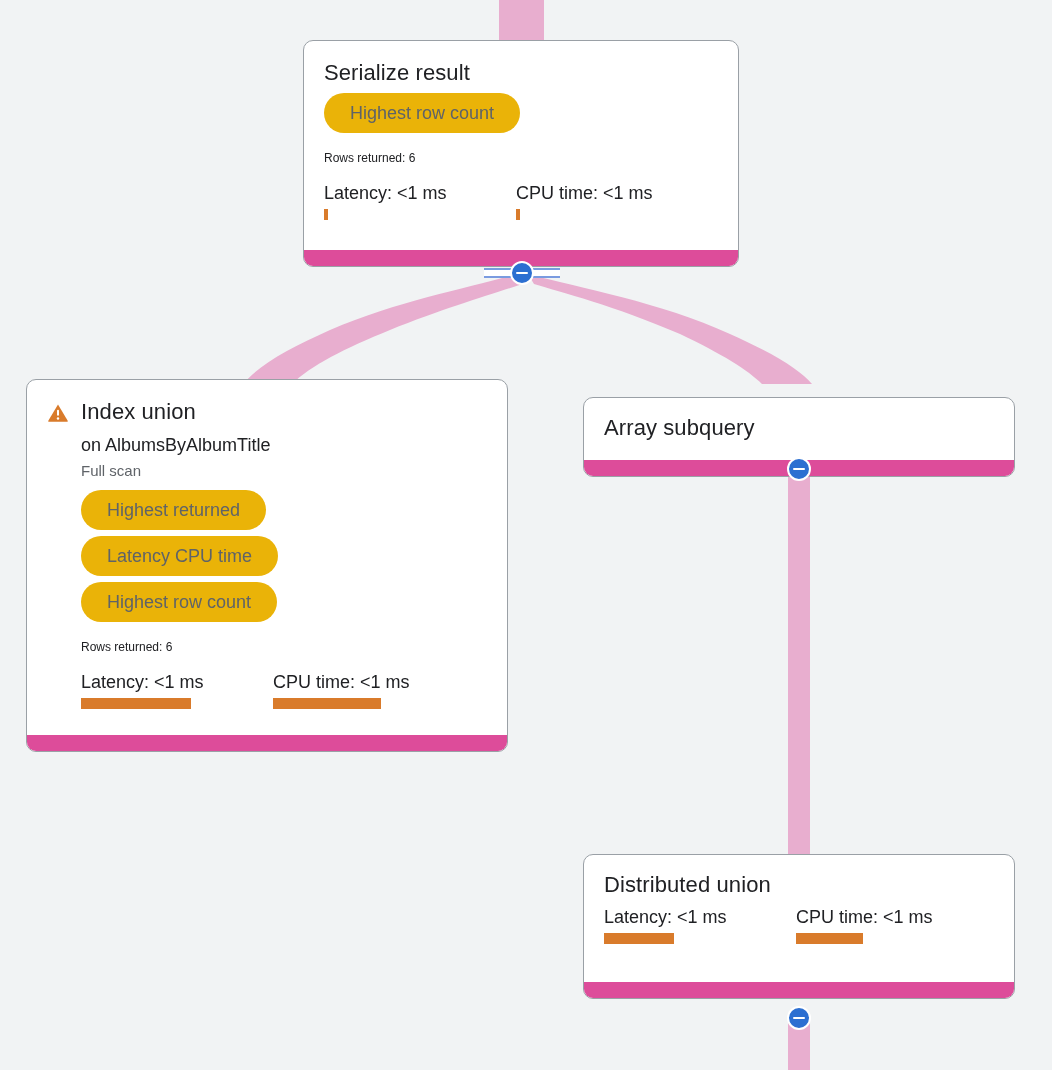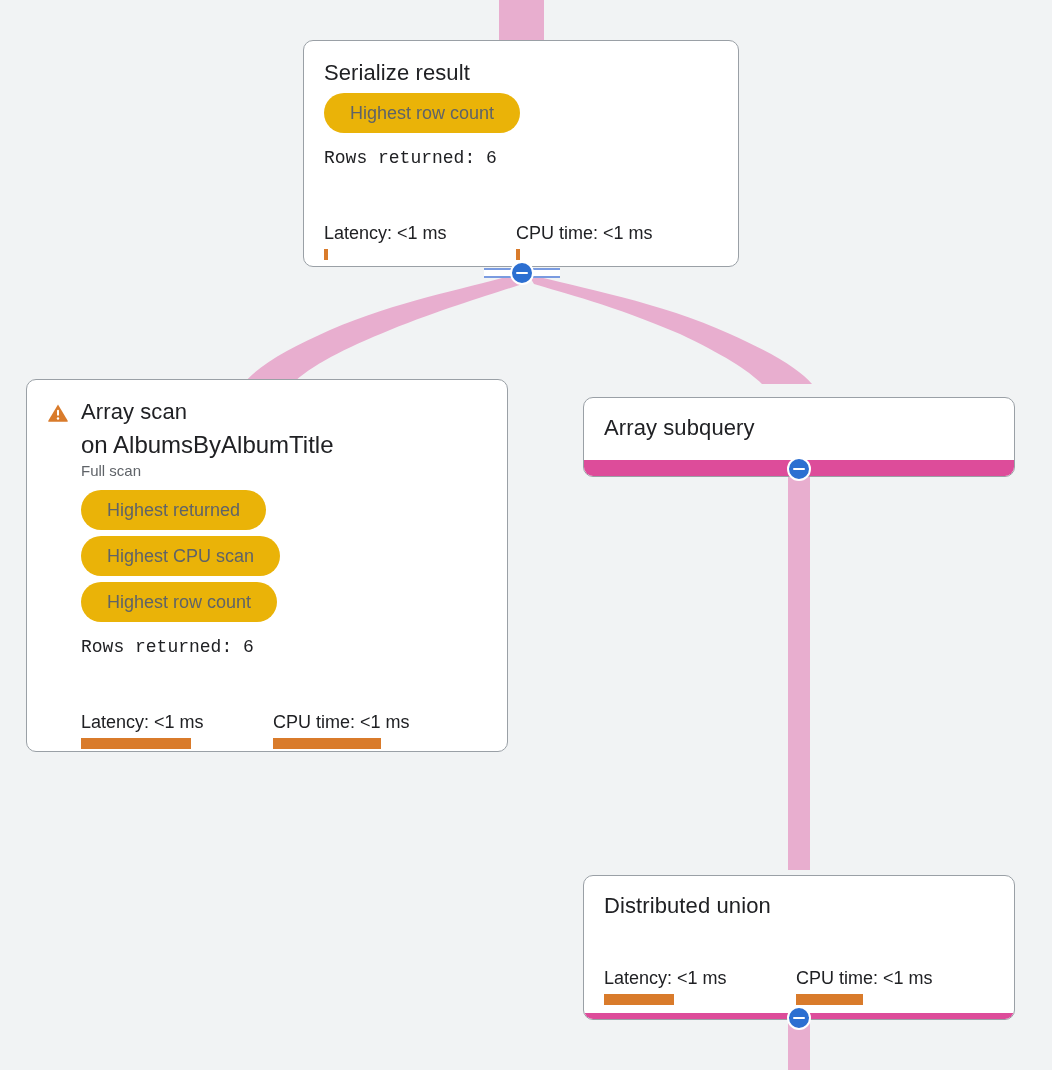--- a/index.html
+++ b/index.html
@@ -57,21 +57,21 @@
     font-size: 22px;
     font-weight: 500;
     color: #202124;
     line-height: 28px;
     letter-spacing: 0.1px;
   }
 
   .indent { padding-left: 34px; }
 
   .subtitle {
-    font-size: 24px;
+    font-size: 18px;
     color: #202124;
     line-height: 26px;
     margin-top: 6px;
   }
   .subtitle-muted {
     font-size: 15px;
     color: #5f6368;
     line-height: 26px;
   }
 
@@ -82,33 +82,32 @@
     background: #eab308;
     color: #5f6368;
     font-size: 18px;
     line-height: 20px;
     border-radius: 20px;
     padding: 10px 26px;
     margin-bottom: 6px;
   }
 
   .rows {
-    font-size: 18px;
+    font-size: 12px;
     color: #202124;
     line-height: 26px;
     margin-top: 6px;
-    font-family: Liberation Mono, monospace;
   }
 
   
   .metrics {
     display: flex;
     margin-top: 10px;
   }
-  .metric { position: relative; margin-top: 40px; }
+  .metric { position: relative; }
   .metric-label {
     font-size: 18px;
     color: #202124;
     line-height: 24px;
     white-space: nowrap;
   }
   .metric-bar {
     height: 11px;
     background: #d97b2b;
     margin-top: 4px;
@@ -196,28 +195,28 @@
   <div class="toggle" style="left:510px; top:261px;"></div>
 
   <div class="node" id="n-index-scan" style="left:26px; top:379px; width:482px; height:373px;">
     <div class="node-body">
       <div class="title-row">
         <svg class="warn-icon" viewBox="0 0 24 24">
           <path d="M12 2.6 L22.6 20.4 Q23.2 21.6 21.9 21.6 L2.1 21.6 Q0.8 21.6 1.4 20.4 Z" fill="#d97b2b"></path>
           <rect x="10.9" y="8.4" width="2.2" height="6.6" rx="1.1" fill="#ffffff"></rect>
           <circle cx="12" cy="18" r="1.3" fill="#ffffff"></circle>
         </svg>
-        <div class="node-title">Array scan</div>
+        <div class="node-title">Index union</div>
       </div>
       <div class="indent">
         <div class="subtitle">on AlbumsByAlbumTitle</div>
         <div class="subtitle-muted">Full scan</div>
         <div class="chips">
           <div><span class="chip">Highest returned</span></div>
-          <div><span class="chip">Highest CPU scan</span></div>
+          <div><span class="chip">Latency CPU time</span></div>
           <div><span class="chip">Highest row count</span></div>
         </div>
         <div class="rows">Rows returned: 6</div>
         <div class="metrics">
           <div class="metric" style="width:192px;">
             <div class="metric-label">Latency: &lt;1 ms</div>
             <div class="metric-bar" style="width:110px;"></div>
           </div>
           <div class="metric">
             <div class="metric-label">CPU time: &lt;1 ms</div>
@@ -230,21 +229,21 @@
   </div>
 
   <div class="node" id="n-array-subquery" style="left:583px; top:397px; width:432px; height:80px;">
     <div class="node-body" style="padding:16px 20px 8px 20px;">
       <div class="node-title">Array subquery</div>
     </div>
     <div class="node-bar"></div>
   </div>
   <div class="toggle" style="left:787px; top:457px;"></div>
 
-  <div class="node" id="n-distributed-union" style="left:583px; top:875px; width:432px; height:145px;">
+  <div class="node" id="n-distributed-union" style="left:583px; top:854px; width:432px; height:145px;">
     <div class="node-body" style="padding:16px 20px 8px 20px;">
       <div class="node-title">Distributed union</div>
       <div class="metrics" style="margin-top:6px;">
         <div class="metric" style="width:192px;">
           <div class="metric-label">Latency: &lt;1 ms</div>
           <div class="metric-bar" style="width:70px;"></div>
         </div>
         <div class="metric">
           <div class="metric-label">CPU time: &lt;1 ms</div>
           <div class="metric-bar" style="width:67px;"></div>

